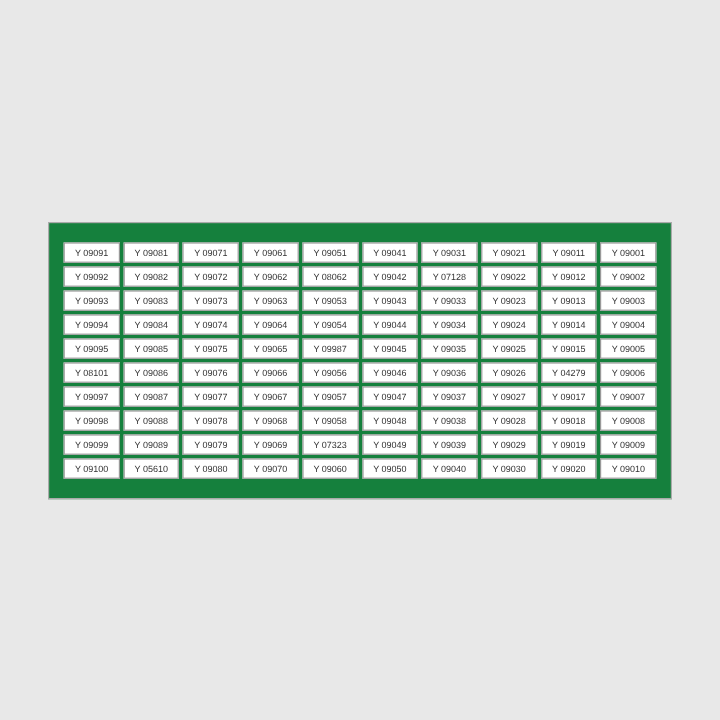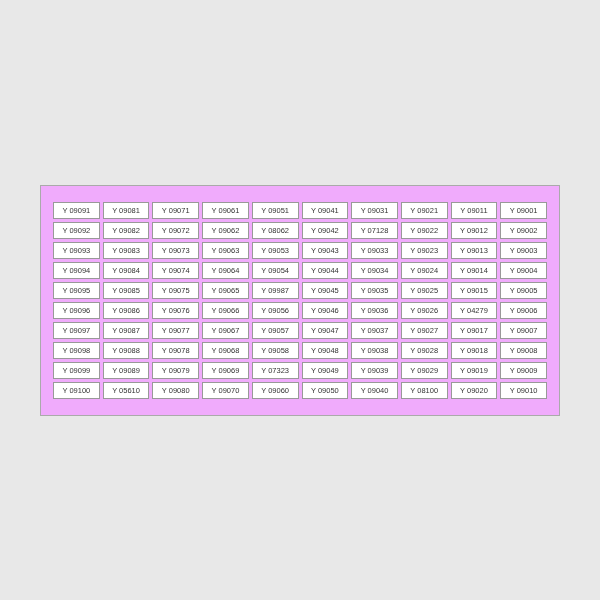--- a/index.html
+++ b/index.html
@@ -6,21 +6,21 @@
     body {
       width: 600px;
       height: 600px;
       background: #e8e8e8;
       display: flex;
       align-items: center;
       justify-content: center;
       font-family: Arial, sans-serif;
     }
     .card {
-      background: #f0abfc;
+      background: #15803d;
       border: 1px solid #aaaaaa;
       padding: 16px 12px;
       width: 520px;
     }
     .grid {
       display: grid;
       grid-template-columns: repeat(10, 1fr);
       gap: 3px;
     }
     .cell {
@@ -81,21 +81,21 @@
       <div class="cell">Y 09095</div>
       <div class="cell">Y 09085</div>
       <div class="cell">Y 09075</div>
       <div class="cell">Y 09065</div>
       <div class="cell">Y 09987</div>
       <div class="cell">Y 09045</div>
       <div class="cell">Y 09035</div>
       <div class="cell">Y 09025</div>
       <div class="cell">Y 09015</div>
       <div class="cell">Y 09005</div>
-      <div class="cell">Y 09096</div>
+      <div class="cell">Y 08101</div>
       <div class="cell">Y 09086</div>
       <div class="cell">Y 09076</div>
       <div class="cell">Y 09066</div>
       <div class="cell">Y 09056</div>
       <div class="cell">Y 09046</div>
       <div class="cell">Y 09036</div>
       <div class="cell">Y 09026</div>
       <div class="cell">Y 04279</div>
       <div class="cell">Y 09006</div>
       <div class="cell">Y 09097</div>
@@ -128,17 +128,17 @@
       <div class="cell">Y 09029</div>
       <div class="cell">Y 09019</div>
       <div class="cell">Y 09009</div>
       <div class="cell">Y 09100</div>
       <div class="cell">Y 05610</div>
       <div class="cell">Y 09080</div>
       <div class="cell">Y 09070</div>
       <div class="cell">Y 09060</div>
       <div class="cell">Y 09050</div>
       <div class="cell">Y 09040</div>
-      <div class="cell">Y 08100</div>
+      <div class="cell">Y 09030</div>
       <div class="cell">Y 09020</div>
       <div class="cell">Y 09010</div>
     </div>
 </div>
 
 </body></html>

